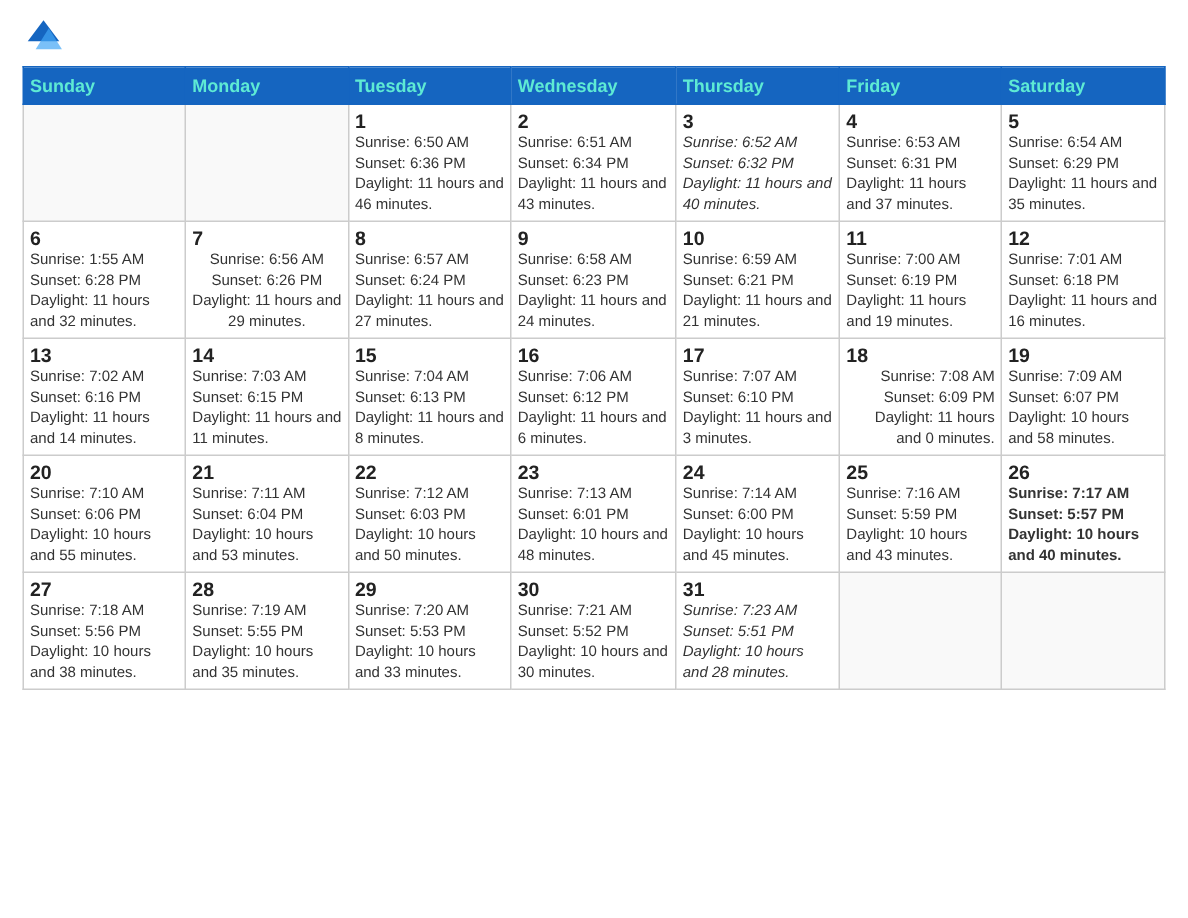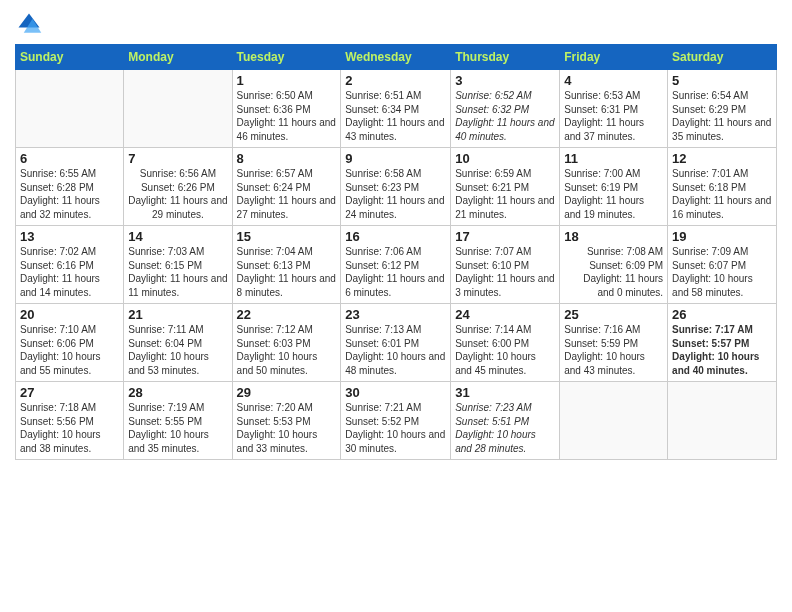--- a/index.html
+++ b/index.html
@@ -49,21 +49,21 @@
       font-size: 14px;
       color: #444;
     }
     .calendar {
       width: 100%;
       border-collapse: collapse;
       font-size: 11px;
     }
     .calendar th {
       background: #1565c0;
-      color: #bef264;
+      color: #5eead4;
       padding: 5px 4px;
       text-align: left;
       font-size: 12px;
       font-weight: bold;
       border: 1px solid #1565c0;
       margin-left: 36px;
     }
     .calendar td {
       border: 1px solid #ccc;
       vertical-align: top;
@@ -153,21 +153,21 @@
           <td>
             <div class="day-number">5</div>
             <div class="day-info" style="white-space: pre-line;">Sunrise: 6:54 AM
 Sunset: 6:29 PM
 Daylight: 11 hours and 35 minutes.</div>
           </td>
         </tr>
         <tr>
           <td>
             <div class="day-number">6</div>
-            <div class="day-info" style="white-space: pre-line;">Sunrise: 6:55 AM
+            <div class="day-info" style="white-space: pre-line;">Sunrise: 1:55 AM
 Sunset: 6:28 PM
 Daylight: 11 hours and 32 minutes.</div>
           </td>
           <td>
             <div class="day-number">7</div>
             <div class="day-info" style="white-space: pre-line; text-align: center;">Sunrise: 6:56 AM
 Sunset: 6:26 PM
 Daylight: 11 hours and 29 minutes.</div>
           </td>
           <td>

